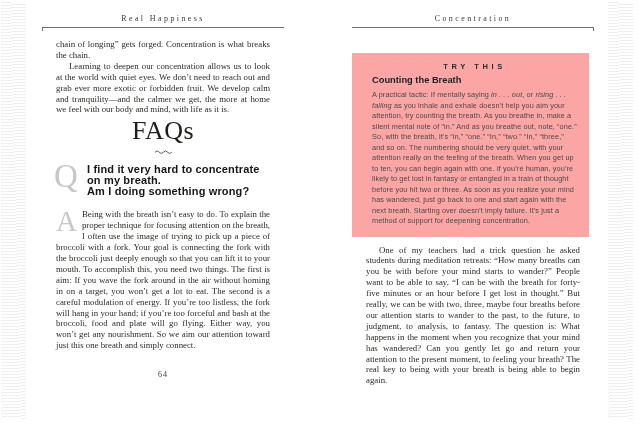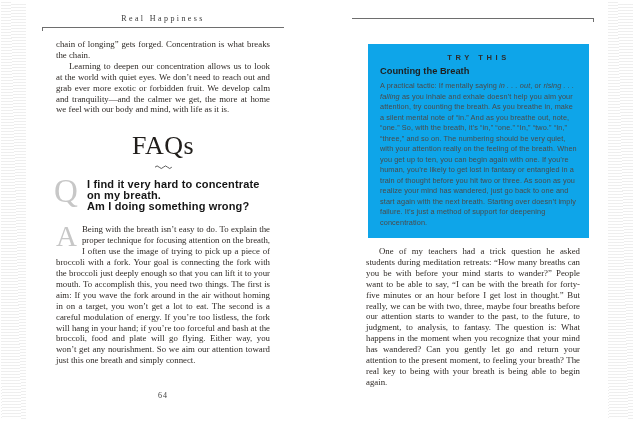--- a/index.html
+++ b/index.html
@@ -29,21 +29,21 @@
   .page-right .head-rule .tick{right:0;}
 
   .text-block{
     margin:11px 14px 0 14px;font-size:8.8px;line-height:10.9px;
     text-align:justify;color:#2f2a26;
   }
   .text-block p{margin:0;}
   .text-block p.indent{text-indent:13px;}
 
   .faq-title{
-    text-align:center;margin-top:16px;font-size:26px;letter-spacing:0.5px;
+    text-align:center;margin-top:1px;font-size:26px;letter-spacing:0.5px;
     color:#211e1b;font-family:"Liberation Serif", serif;
   }
   .ornament{display:block;margin:3px auto 0 auto;width:18px;height:6px;}
 
   .qa{margin:9px 14px 0 14px;}
   .q-row{position:relative;padding-left:31px;min-height:26px;margin-top:9px;}
   .dropcap-q{
     position:absolute;left:-2px;top:-3px;font-size:33px;line-height:30px;
     color:#c7c7c7;font-family:"Liberation Serif", serif;
   }
@@ -51,26 +51,26 @@
     font-family:"Liberation Sans", sans-serif;font-weight:bold;font-size:11px;
     line-height:11px;color:#161616;letter-spacing:0.15px;
   }
   .a-row{margin-top:12px;font-size:8.8px;line-height:10.9px;text-align:justify;}
   .dropcap-a{
     float:left;font-size:29px;line-height:23px;color:#c7c7c7;
     margin:1px 5px 0 0;font-family:"Liberation Serif", serif;
   }
 
   .page-num{
-    position:absolute;top:377px;left:0;width:100%;text-align:center;
+    position:absolute;top:356px;left:0;width:100%;text-align:center;
     font-size:8px;color:#3c3c3c;letter-spacing:1px;
   }
 
   .try-box{
-    margin:25px 5px 0 16px;background:#0ea5e9;padding:9px 12px 10px 12px;
+    margin:25px 5px 0 0;background:#fca5a5;padding:9px 12px 10px 20px;
     font-family:"Liberation Sans", sans-serif;
   }
   .box-kicker{
     text-align:center;font-size:7.5px;font-weight:bold;letter-spacing:3.6px;
     color:#2d2d2d;
   }
   .box-title{
     font-size:9.3px;font-weight:bold;color:#1f1f1f;margin-top:4px;
   }
   .box-body{
@@ -112,20 +112,21 @@
       </div>
       <div class="a-row">
         <span class="dropcap-a">A</span><span>Being with the breath isn’t easy to do. To explain the proper technique for focusing attention on the breath, I often use the image of trying to pick up a piece of broccoli with a fork. Your goal is connecting the fork with the broccoli just deeply enough so that you can lift it to your mouth. To accomplish this, you need two things. The first is aim: If you wave the fork around in the air without homing in on a target, you won’t get a lot to eat. The second is a careful modulation of energy. If you’re too listless, the fork will hang in your hand; if you’re too forceful and bash at the broccoli, food and plate will go flying. Either way, you won’t get any nourishment. So we aim our attention toward just this one breath and simply connect.</span>
       </div>
     </div>
 
     <div class="page-num">64</div>
   </div>
 
   <div class="page page-right">
+    <div class="running-head">Concentration</div>
     <div class="head-rule">
         <span class="tick"></span>
       </div>
 
     <div class="try-box">
       <div class="box-kicker">TRY THIS</div>
       <div class="box-title">Counting the Breath</div>
       <div class="box-body"><span>A practical tactic: If mentally saying </span><span class="it">in . . . out</span><span>, or </span><span class="it">rising . . . falling</span><span> as you inhale and exhale doesn’t help you aim your attention, try counting the breath. As you breathe in, make a silent mental note of “in.” And as you breathe out, note, “one.” So, with the breath, it’s “in,” “one.” “In,” “two.” “In,” “three,” and so on. The numbering should be very quiet, with your attention really on the feeling of the breath. When you get up to ten, you can begin again with one. If you’re human, you’re likely to get lost in fantasy or entangled in a train of thought before you hit two or three. As soon as you realize your mind has wandered, just go back to one and start again with the next breath. Starting over doesn’t imply failure. It’s just a method of support for deepening concentration.</span></div>
     </div>
 

